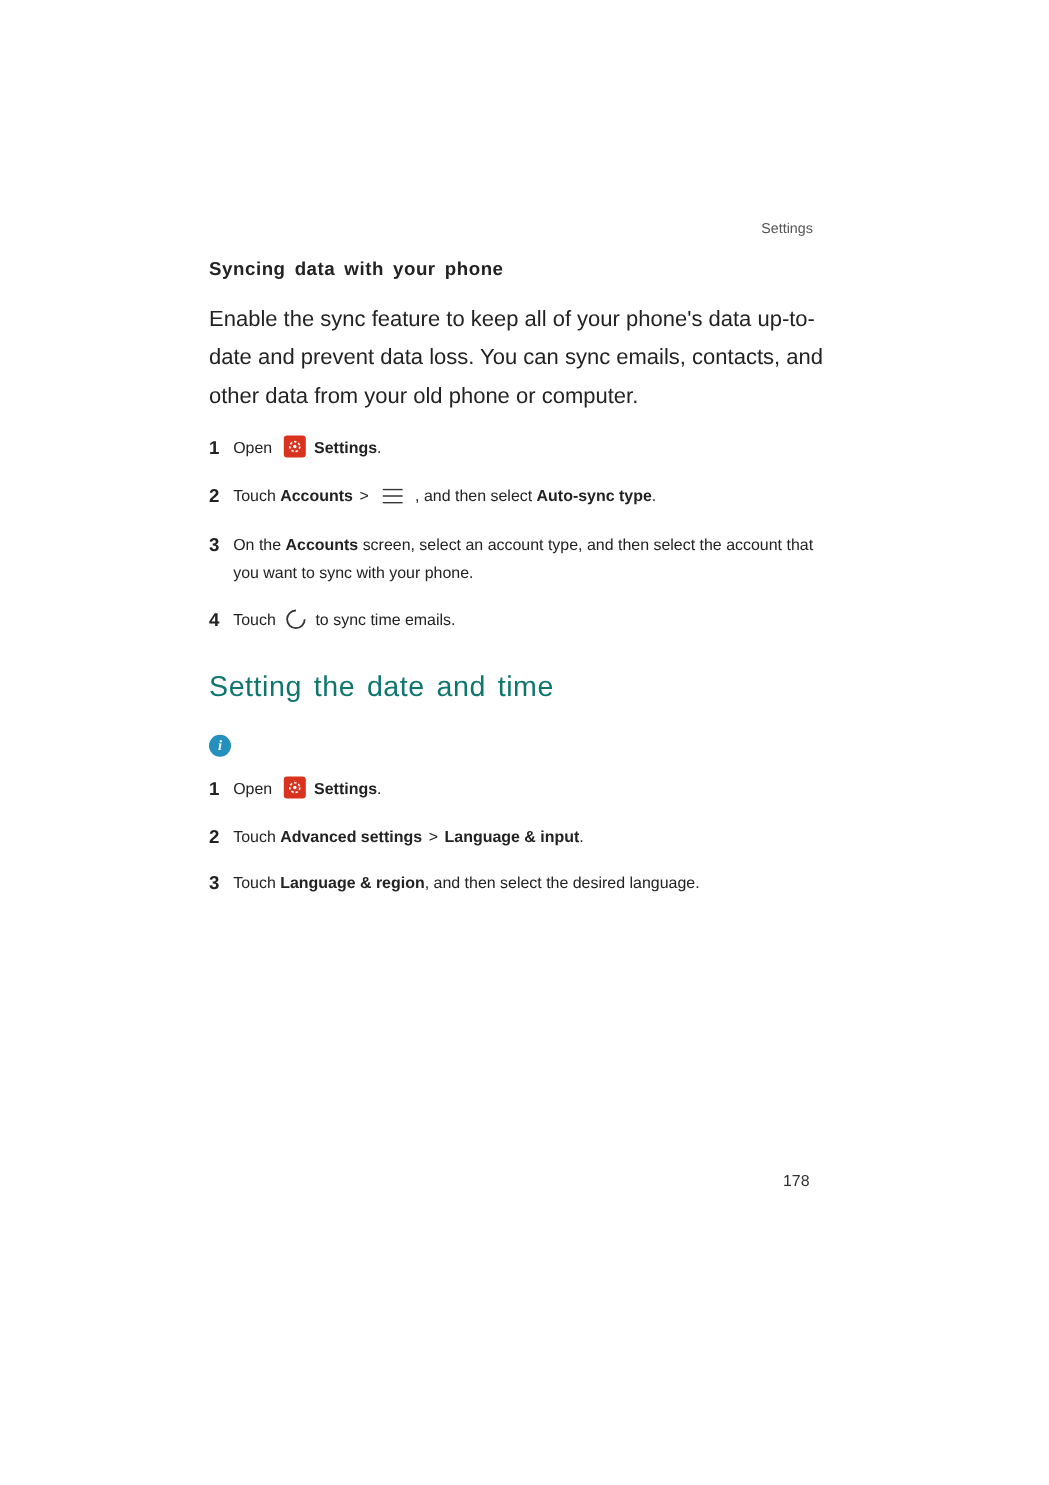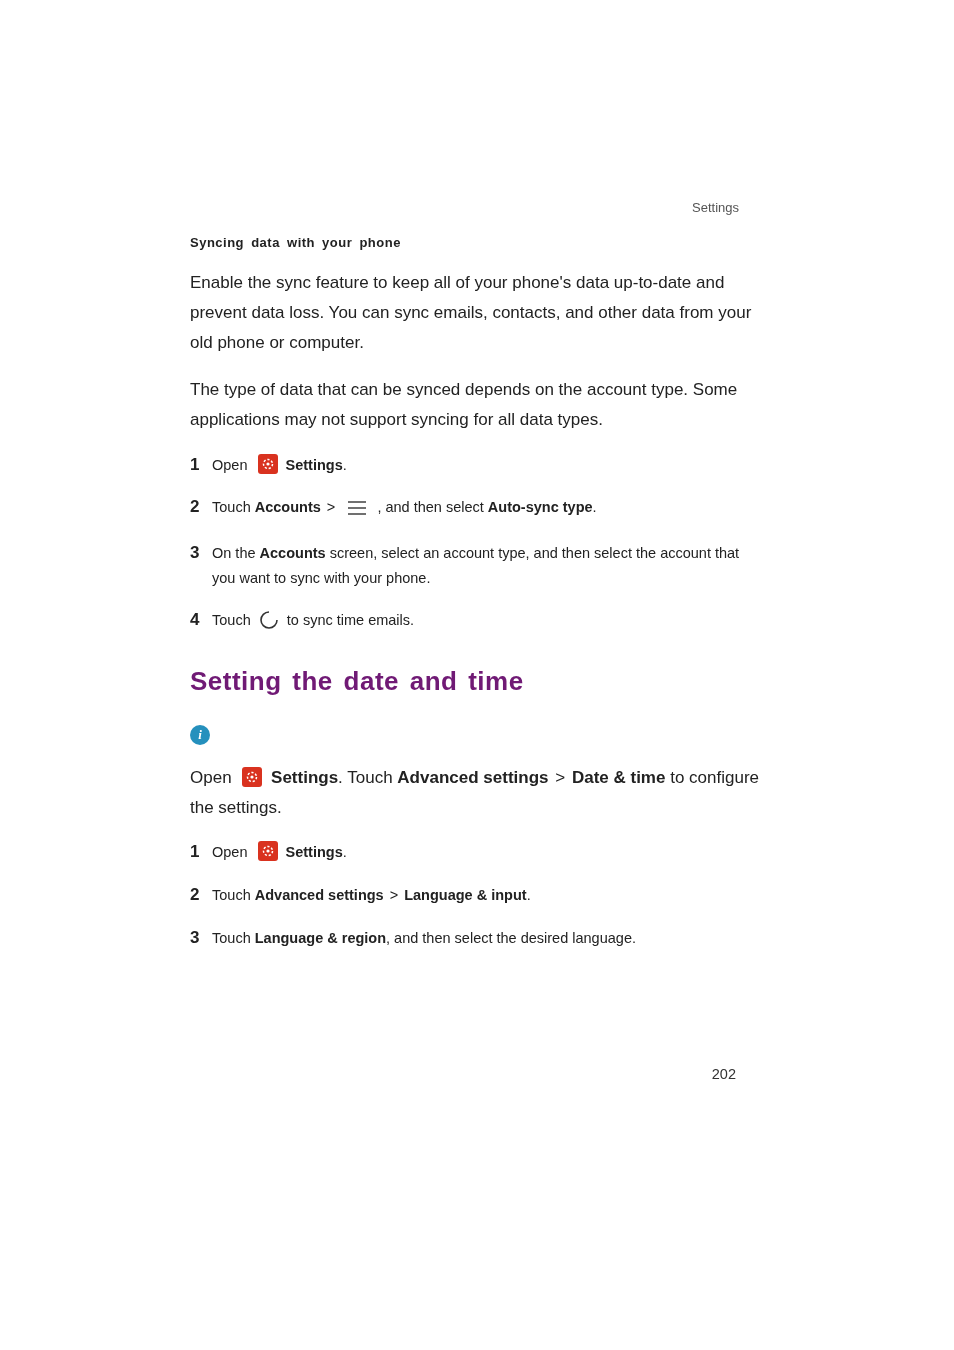--- a/index.html
+++ b/index.html
@@ -20,28 +20,28 @@
     position: absolute;
     top: 200px;
     right: 215px;
     font-size: 13px;
     color: #555;
   }
   .content {
     margin-top: 35px;
   }
   h3.subheading {
-    font-size: 13px;
+    font-size: 17px;
     font-weight: 700;
     letter-spacing: 0.5px;
     word-spacing: 3px;
     margin: 0 0 18px 0;
   }
   p.body {
-    font-size: 17px;
+    font-size: 20px;
     line-height: 1.75;
     margin: 0 0 18px 0;
   }
   .step-list {
     margin: 0 0 25px 0;
   }
   .step {
     display: flex;
     align-items: flex-start;
     margin-bottom: 18px;
@@ -52,23 +52,23 @@
     font-weight: 700;
     font-size: 17px;
     width: 22px;
     flex: 0 0 22px;
     line-height: 1.4;
   }
   .step .txt {
     flex: 1;
   }
   h2.section-title {
-    color: #701a75;
+    color: #0f766e;
     font-size: 26px;
-    font-weight: 700;
+    font-weight: 400;
     letter-spacing: 0.5px;
     word-spacing: 3px;
     margin: 28px 0 26px 0;
   }
   .bold { font-weight: 700; }
   .gt { margin: 0 2px; }
   .settings-icon {
     display: inline-block;
     width: 20px;
     height: 20px;
@@ -126,21 +126,20 @@
 
 <div class="page">
 
   <div class="header-label">Settings</div>
 
   <div class="content">
 
     <h3 class="subheading">Syncing data with your phone</h3>
 
     <p class="body">Enable the sync feature to keep all of your phone's data up-to-date and prevent data loss. You can sync emails, contacts, and other data from your old phone or computer.</p>
-    <p class="body">The type of data that can be synced depends on the account type. Some applications may not support syncing for all data types.</p>
 
     <div class="step-list">
 
       <div class="step">
         <div class="num">1</div>
         <div class="txt">
           <span>Open </span>
           <span class="settings-icon">
             <svg width="16" height="16" viewBox="0 0 16 16">
                 <circle cx="8" cy="8" r="4.5" fill="none" stroke="#fff" stroke-width="1.5" stroke-dasharray="2.2 1.8"></circle>
@@ -189,32 +188,20 @@
       </div>
 
     </div>
 
     <h2 class="section-title">Setting the date and time</h2>
 
     <div class="info-note">
       <div class="info-badge">i</div>
     </div>
 
-    <p class="body">
-      <span>Open </span>
-      <span class="settings-icon">
-        <svg width="16" height="16" viewBox="0 0 16 16">
-            <circle cx="8" cy="8" r="4.5" fill="none" stroke="#fff" stroke-width="1.5" stroke-dasharray="2.2 1.8"></circle>
-            <circle cx="8" cy="8" r="1.6" fill="#fff"></circle>
-          </svg>
-      </span>
-      <span class="bold">Settings</span><span>. Touch </span><span class="bold">Advanced settings</span>
-      <span class="gt">&gt;</span>
-      <span class="bold">Date &amp; time</span><span> to configure the settings.</span>
-    </p>
 
 
     <div class="step-list">
 
       <div class="step">
         <div class="num">1</div>
         <div class="txt">
           <span>Open </span>
           <span class="settings-icon">
             <svg width="16" height="16" viewBox="0 0 16 16">
@@ -239,15 +226,15 @@
         <div class="num">3</div>
         <div class="txt">
           <span>Touch </span><span class="bold">Language &amp; region</span><span>, and then select the desired language.</span>
         </div>
       </div>
 
     </div>
 
   </div>
 
-  <div class="page-number">202</div>
+  <div class="page-number">178</div>
 
 </div>
 
 </body></html>

